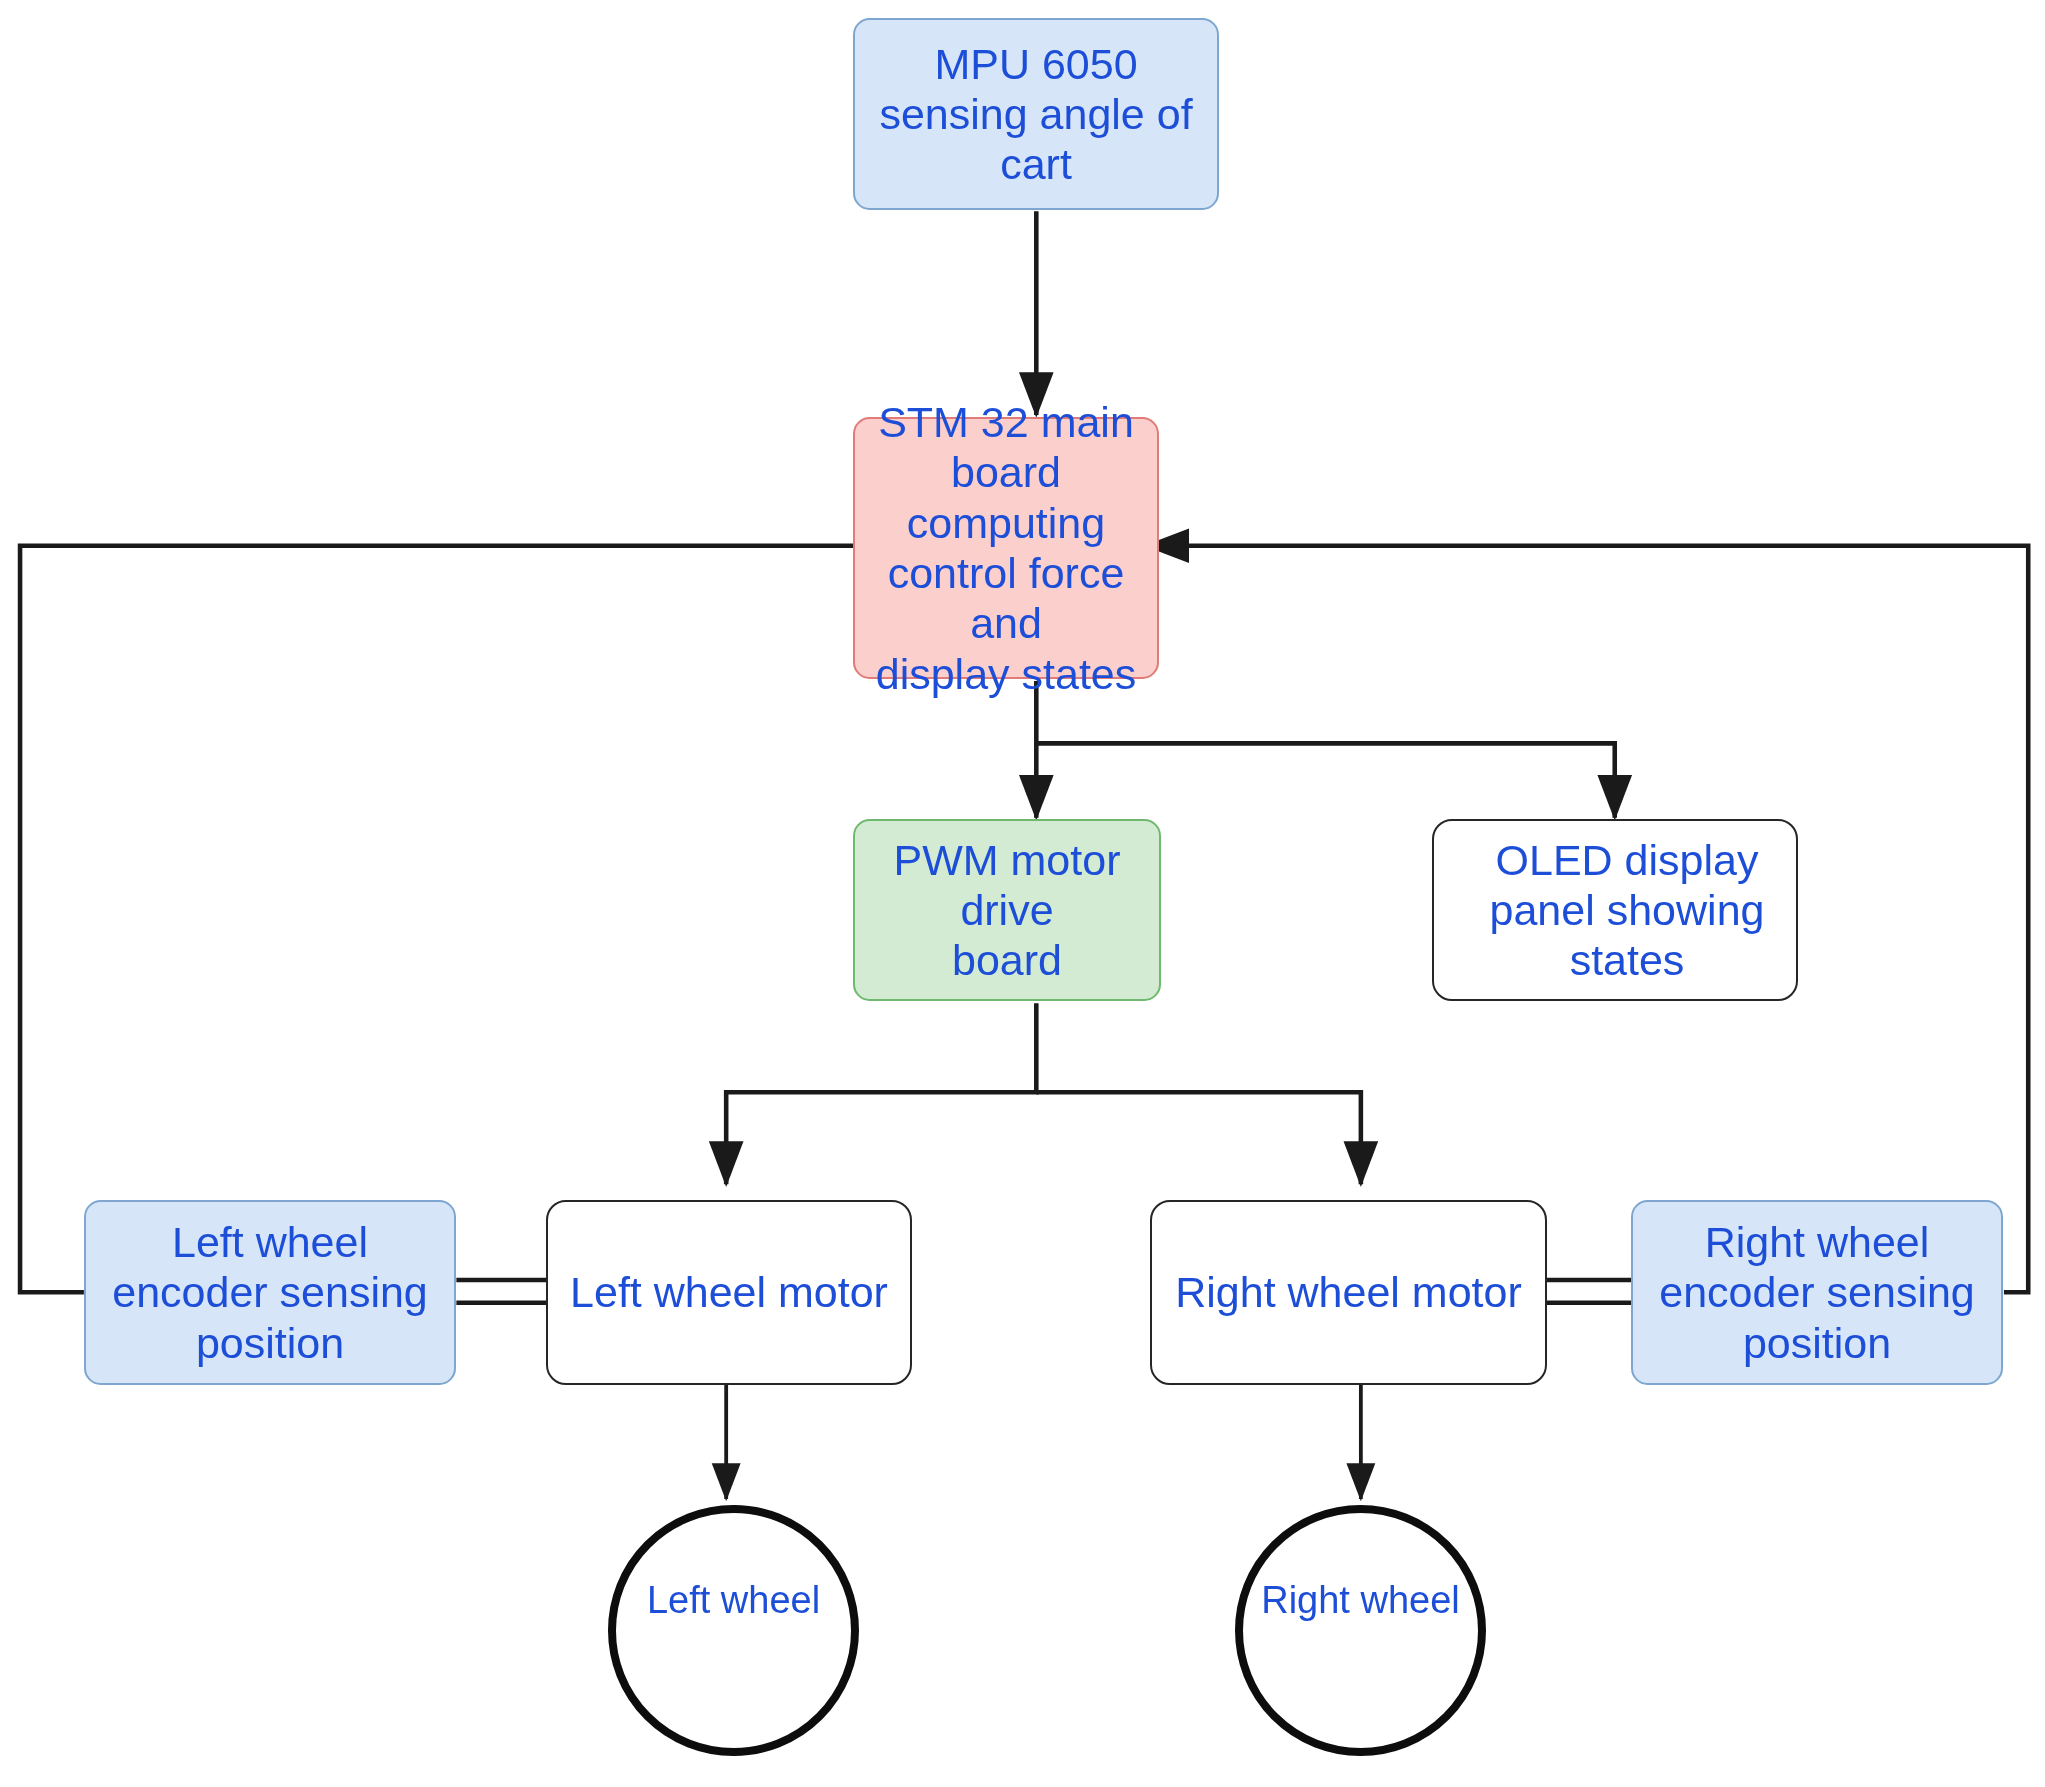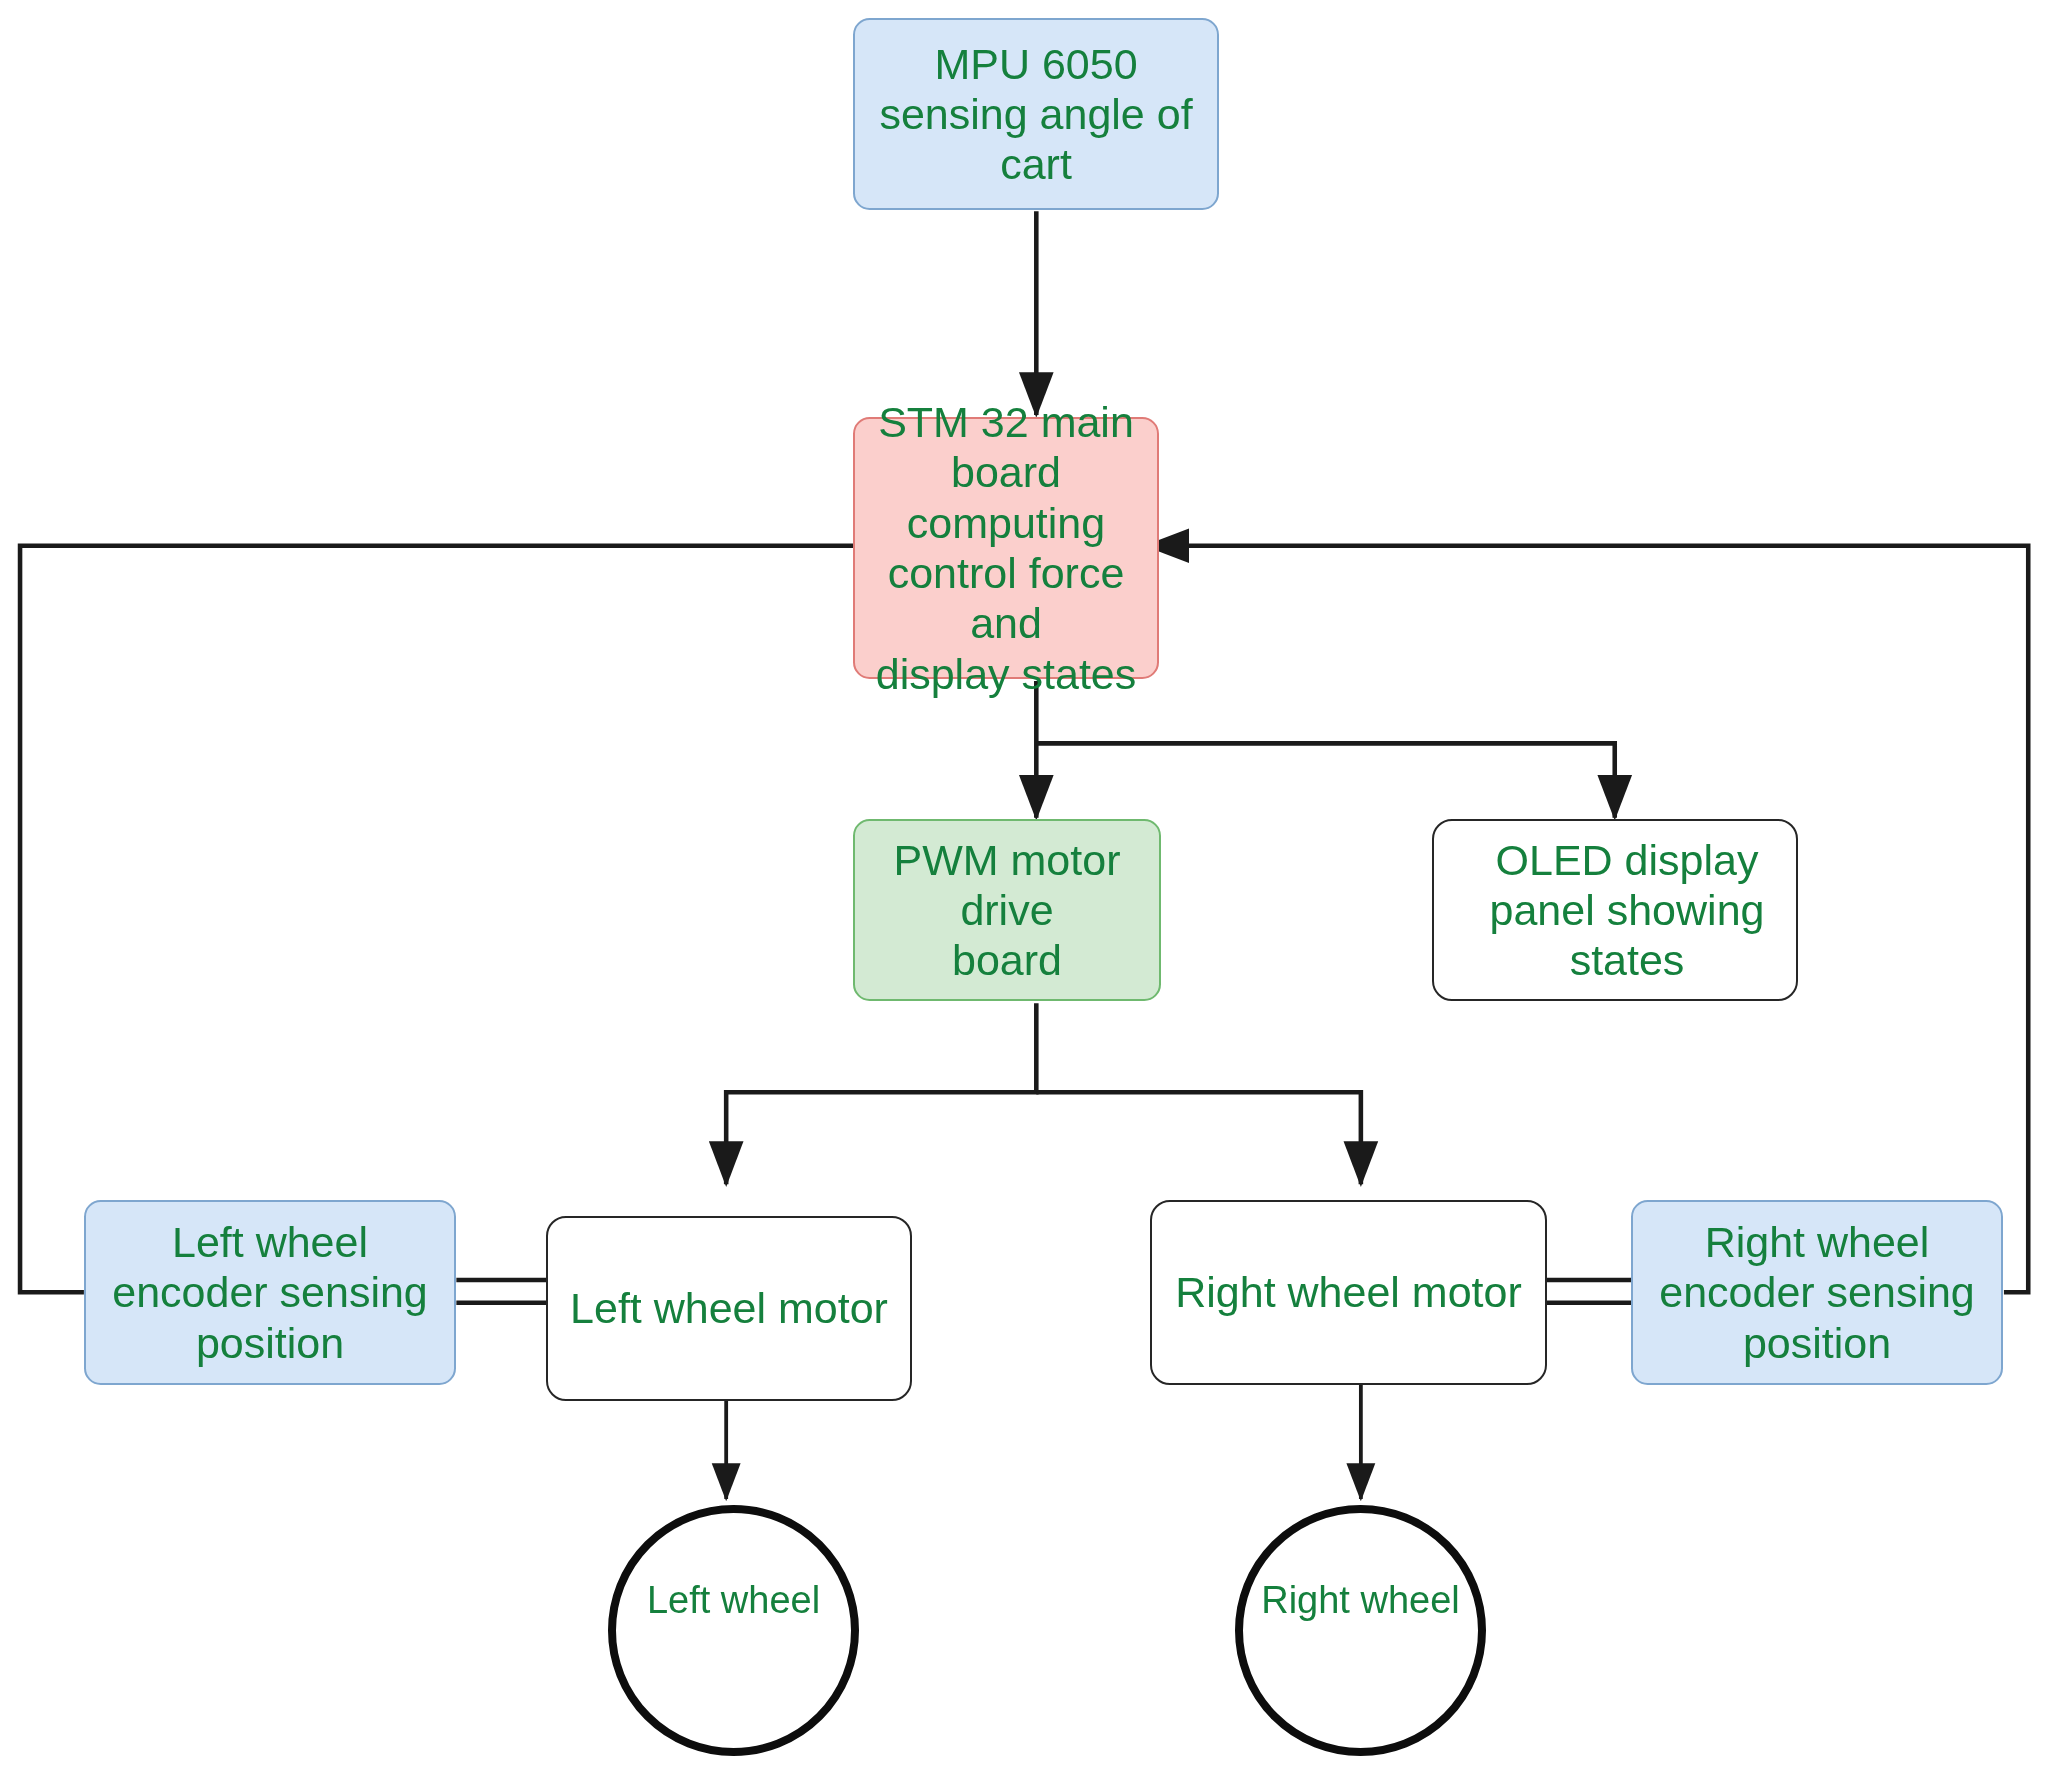--- a/index.html
+++ b/index.html
@@ -25,21 +25,21 @@
     height: 1787px;
     pointer-events: none;
   }
   .node {
     position: absolute;
     box-sizing: border-box;
     display: flex;
     align-items: center;
     justify-content: center;
     text-align: center;
-    color: #15803d;
+    color: #1d4ed8;
     line-height: 1.17;
     white-space: pre-line;
     z-index: 3;
   }
   .node-sensor {
     background: #d6e6f8;
     border: 2.3px solid #7ea6cf;
     border-radius: 16.7px;
     font-size: 43px;
   }
@@ -148,21 +148,21 @@
 panel showing
 states</span>
   </div>
 
   <div class="node node-sensor" style="left:84px; top:1200px; width:372px; height:185px;">
     <span>Left wheel
 encoder sensing
 position</span>
   </div>
 
-  <div class="node node-plain" style="left:546px; top:1200px; width:366px; height:185px;margin-top:16px;">
+  <div class="node node-plain" style="left:546px; top:1200px; width:366px; height:185px;">
     <span>Left wheel motor</span>
   </div>
 
   <div class="node node-plain" style="left:1150px; top:1200px; width:397px; height:185px;">
     <span>Right wheel motor</span>
   </div>
 
   <div class="node node-sensor" style="left:1631px; top:1200px; width:372px; height:185px;">
     <span>Right wheel
 encoder sensing

